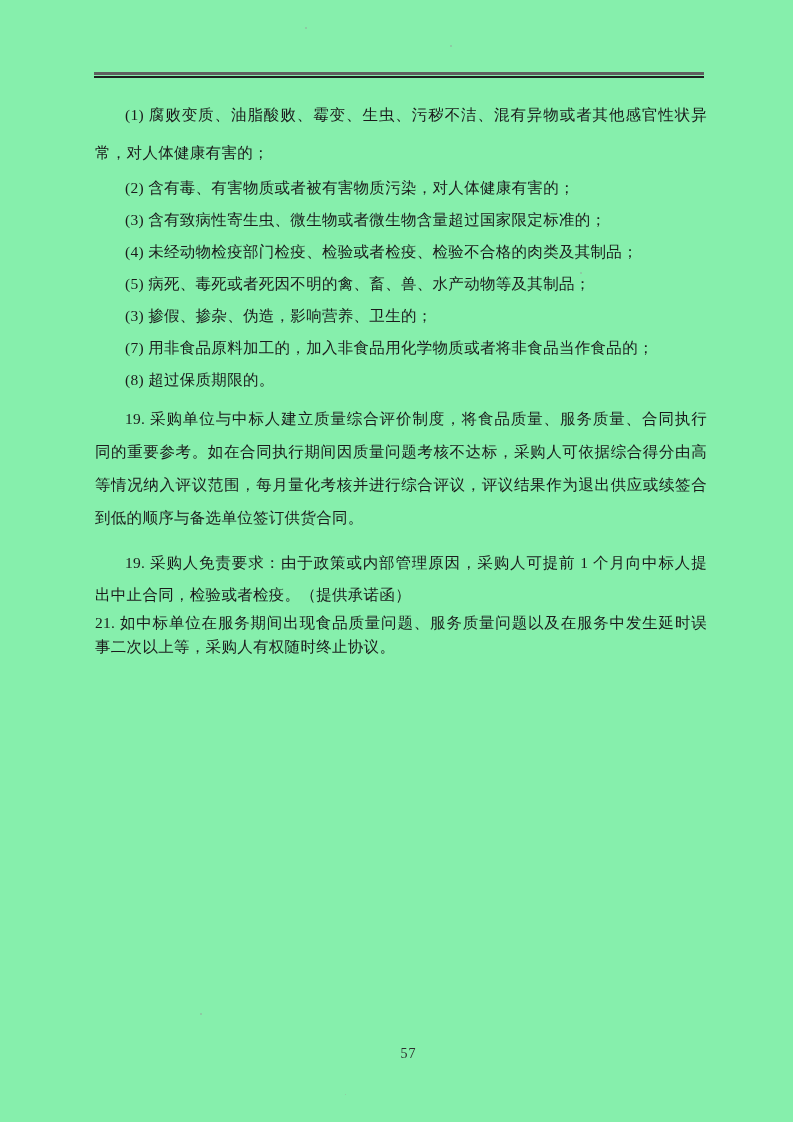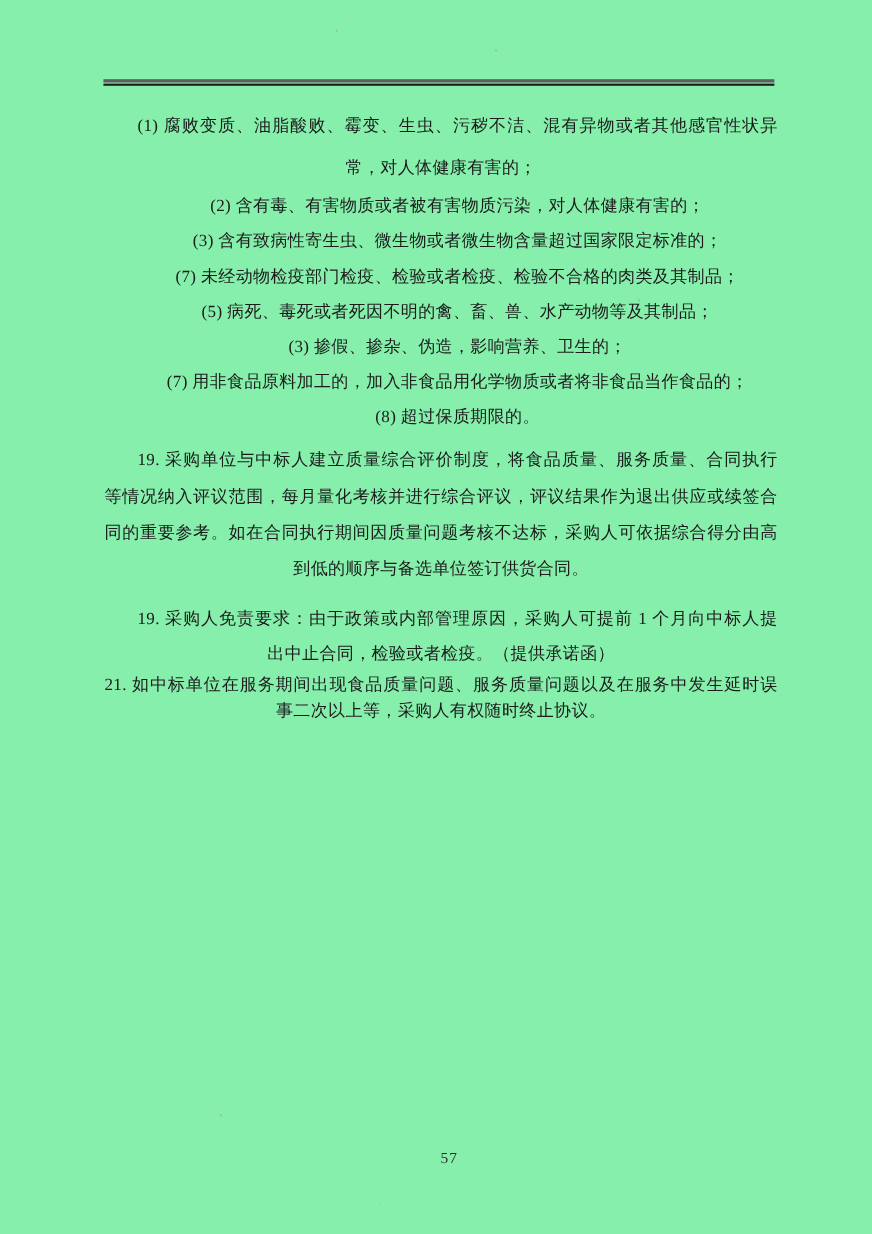--- a/index.html
+++ b/index.html
@@ -36,21 +36,21 @@
     top: 96px;
     width: 612px;
     font-size: 15.5px;
     letter-spacing: 0.3px;
   }
   .para { margin: 0; }
   .line {
     height: 32px;
     line-height: 32px;
     white-space: normal;
-    text-align: center;
+    text-align: left;
   }
   .l38 { height: 38px; line-height: 38px; }
   .l33 { height: 33px; line-height: 33px; }
   .l24 { height: 24px; line-height: 24px; }
   .indent { padding-left: 30px; }
   .fill {
     text-align: justify;
     text-align-last: justify;
   }
   .m6 { margin-top: 6px; }
@@ -102,43 +102,43 @@
 
     <div class="para">
       <div class="line indent">(2) 含有毒、有害物质或者被有害物质污染，对人体健康有害的；</div>
     </div>
 
     <div class="para">
       <div class="line indent">(3) 含有致病性寄生虫、微生物或者微生物含量超过国家限定标准的；</div>
     </div>
 
     <div class="para">
-      <div class="line indent">(7) 未经动物检疫部门检疫、检验或者检疫、检验不合格的肉类及其制品；</div>
+      <div class="line indent">(4) 未经动物检疫部门检疫、检验或者检疫、检验不合格的肉类及其制品；</div>
     </div>
 
     <div class="para">
       <div class="line indent">(5) 病死、毒死或者死因不明的禽、畜、兽、水产动物等及其制品；</div>
     </div>
 
     <div class="para">
       <div class="line indent">(3) 掺假、掺杂、伪造，影响营养、卫生的；</div>
     </div>
 
     <div class="para">
       <div class="line indent">(7) 用非食品原料加工的，加入非食品用化学物质或者将非食品当作食品的；</div>
     </div>
 
     <div class="para">
       <div class="line indent">(8) 超过保质期限的。</div>
     </div>
 
     <div class="para m6">
       <div class="line l33 indent fill">19. 采购单位与中标人建立质量综合评价制度，将食品质量、服务质量、合同执行</div>
+      <div class="line l33 fill">同的重要参考。如在合同执行期间因质量问题考核不达标，采购人可依据综合得分由高</div>
       <div class="line l33 fill">等情况纳入评议范围，每月量化考核并进行综合评议，评议结果作为退出供应或续签合</div>
-      <div class="line l33 fill">同的重要参考。如在合同执行期间因质量问题考核不达标，采购人可依据综合得分由高</div>
       <div class="line l33">到低的顺序与备选单位签订供货合同。</div>
     </div>
 
     <div class="para m2">
       <div class="line indent fill">19. 采购人免责要求：由于政策或内部管理原因，采购人可提前 1 个月向中标人提</div>
       <div class="line">出中止合同，检验或者检疫。（提供承诺函）</div>
     </div>
 
     <div class="para">
       <div class="line l24 fill">21. 如中标单位在服务期间出现食品质量问题、服务质量问题以及在服务中发生延时误</div>

